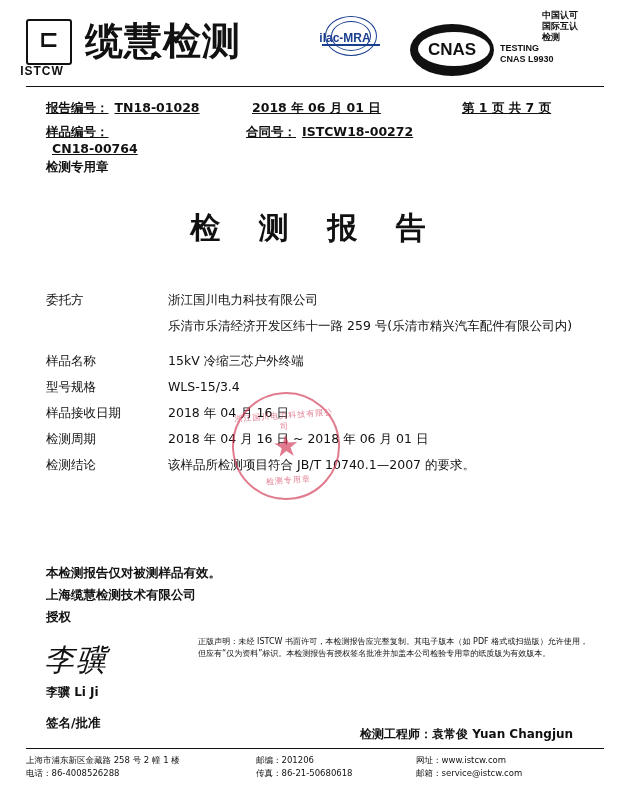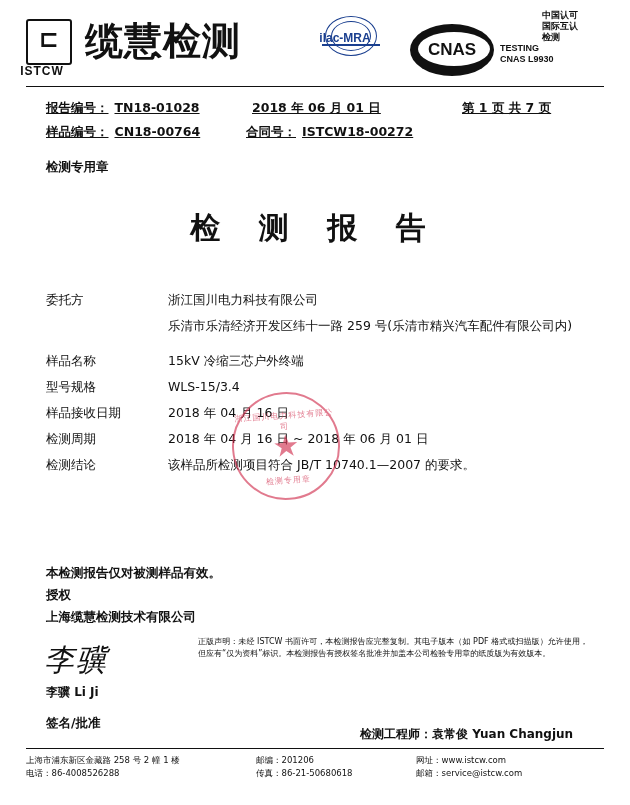--- a/index.html
+++ b/index.html
@@ -193,21 +193,21 @@
     align-items: baseline;
     margin-bottom: 7px;
     font-weight: bold;
     text-decoration: underline;
   }
   .meta-label { white-space: nowrap; }
   .meta-value { margin-left: 6px; white-space: nowrap; }
   .mr1-c1 { width: 200px; display: flex; }
   .mr1-c2 { width: 210px; display: flex; }
   .mr1-c3 { display: flex; }
-  .mr2-c1 { width: 200px; display: flex; }
+  .mr2-c1 { width: 200px; display: flex; flex-direction: column; }
   .mr2-c2 { display: flex; }
 
   .entrust {
     position: absolute;
     left: 46px;
     top: 159px;
     font-size: 12.5px;
     font-weight: bold;
     font-family: "DejaVu Sans", sans-serif;
   }
@@ -476,22 +476,22 @@
   </div>
 
   <div class="stamp">
     <div class="stamp-text">浙江国川电力科技有限公司</div>
     <div class="star">★</div>
     <div class="stamp-text2">检测专用章</div>
   </div>
 
   <div class="statement">
     <div>本检测报告仅对被测样品有效。</div>
+    <div>上海缆慧检测技术有限公司</div>
     <div>授权</div>
-    <div>上海缆慧检测技术有限公司</div>
   </div>
 
   <div class="notice">正版声明：未经 ISTCW 书面许可，本检测报告应完整复制。其电子版本（如 PDF 格式或扫描版）允许使用，但应有“仅为资料”标识。本检测报告有授权签名批准并加盖本公司检验专用章的纸质版为有效版本。</div>
 
   <div class="sig-script">李骥</div>
   <div class="sig-name">李骥 Li Ji</div>
   <div class="sig-caption">签名/批准</div>
   <div class="engineer">检测工程师：袁常俊 Yuan Changjun</div>
 
   <div class="rule rule-bottom"></div>

